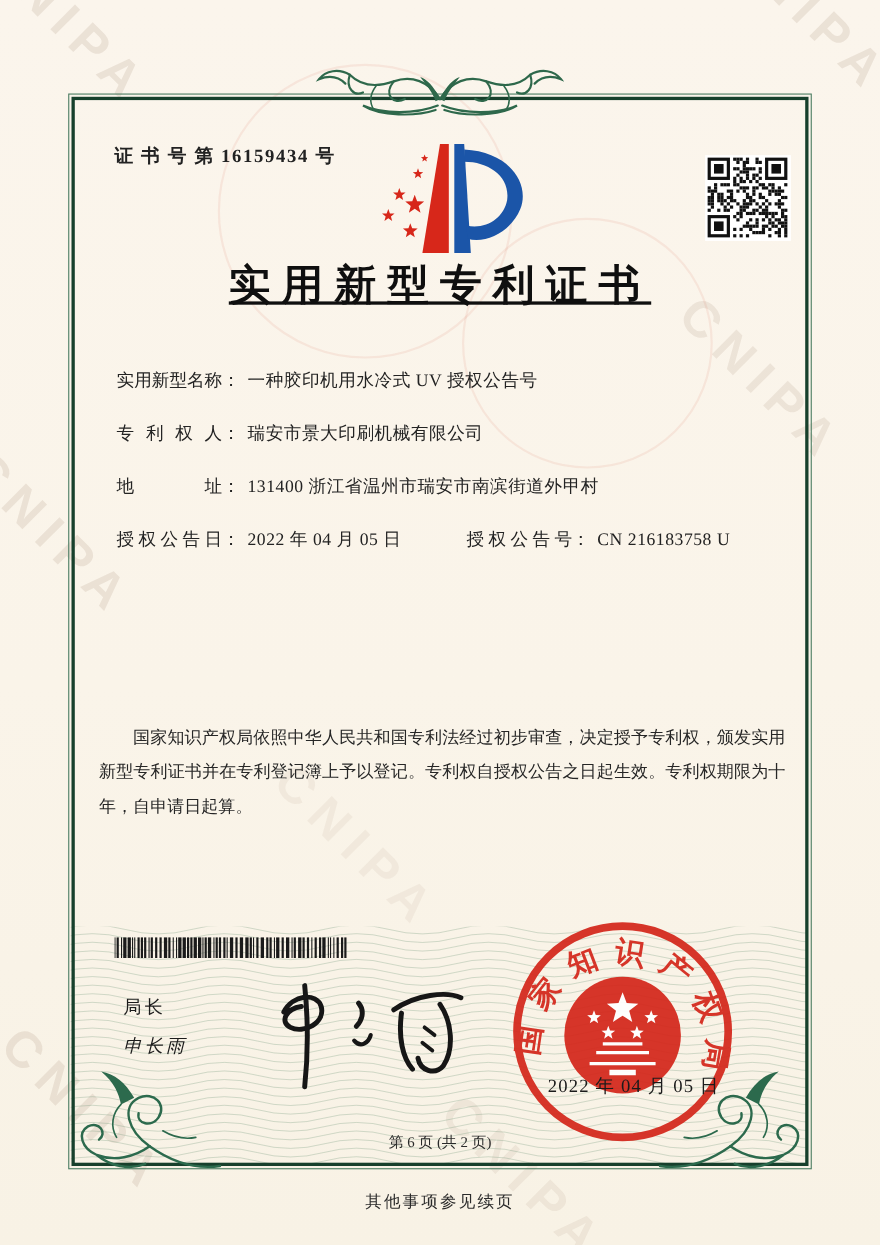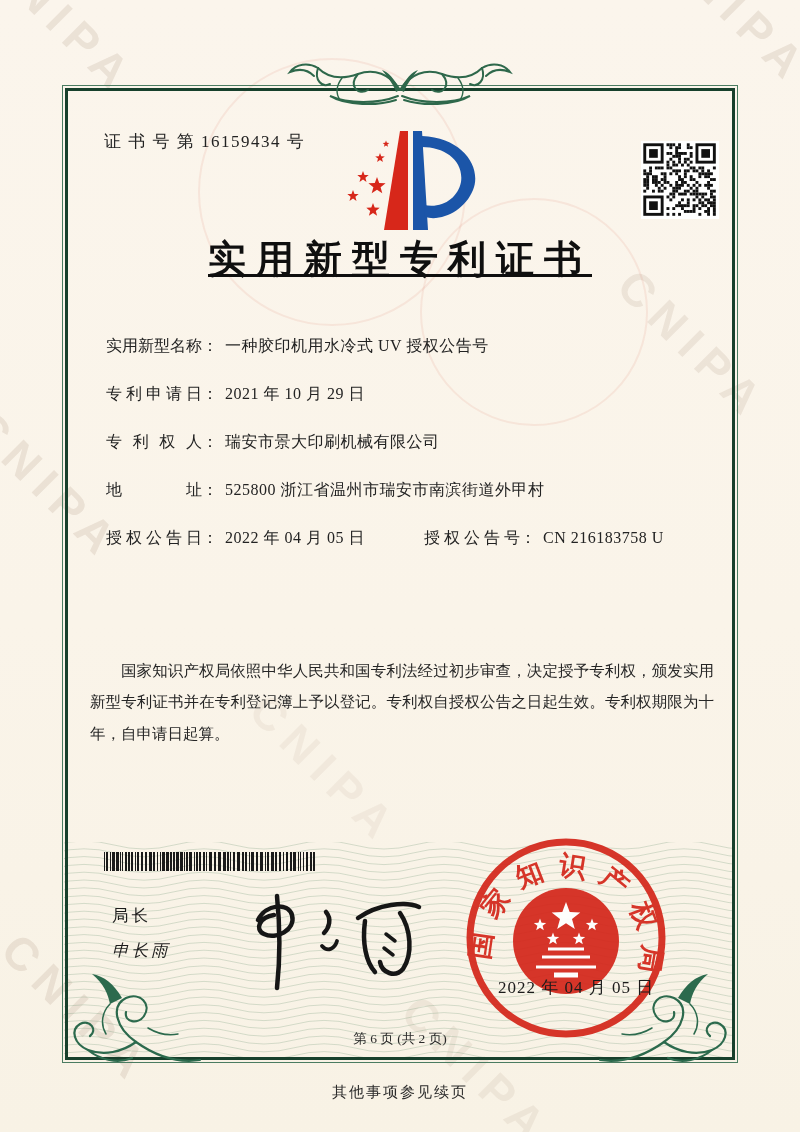--- a/index.html
+++ b/index.html
@@ -26,21 +26,21 @@
   .frame::after{
     content:""; position:absolute; left:2px; top:2px; right:2px; bottom:2px;
     border:3px solid #17402c;
   }
   .waves{position:absolute; left:64px; top:842px; width:670px; height:216px; overflow:hidden;}
   .ornament-top{position:absolute; left:278px; top:56px; width:244px; height:52px;}
   .corner{position:absolute; width:150px; height:100px;}
   .corner.left{left:52px; top:968px;}
   .corner.right{left:598px; top:968px; transform:scaleX(-1);}
   
-  .cert-no{position:absolute; left:104px; top:130px; font-size:17px; letter-spacing:1.5px; color:#222;}
+  .cert-no{position:absolute; left:104px; top:130px; font-size:17px; letter-spacing:1.5px; color:#222;font-weight:bold;}
   .logo{position:absolute; left:330px; top:126px; width:150px; height:114px;}
   .qr{position:absolute; left:641px; top:141px; width:78px; height:78px; background:#fff;}
   .title{
     position:absolute; left:0; right:0; top:234px; text-align:center;
     font-size:38px; font-weight:bold; letter-spacing:10px; color:#0f0f0f;text-decoration:underline;
   }
   
   .fields{position:absolute; left:106px; top:336px; width:600px; font-size:16px; color:#232323;}
   .field-row{position:relative; height:20px; margin-bottom:28px; white-space:nowrap;}
   .flabel{display:inline-block; width:96px; text-align:justify; text-align-last:justify; vertical-align:top;}
@@ -382,27 +382,24 @@
       <rect x="8.1" y="60.3" width="8.7" height="8.7" fill="#111"></rect>
     </svg>
 
   <div class="title">实用新型专利证书</div>
 
   <div class="fields">
     <div class="field-row">
       <span class="flabel">实用新型名称</span><span>：</span><span class="fvalue">一种胶印机用水冷式 UV 授权公告号</span>
     </div>
     <div class="field-row">
-      <span class="flabel">专利申请日</span><span>：</span><span class="fvalue">2021 年 10 月 29 日</span>
-    </div>
-    <div class="field-row">
       <span class="flabel">专利权人</span><span>：</span><span class="fvalue">瑞安市景大印刷机械有限公司</span>
     </div>
     <div class="field-row">
-      <span class="flabel">地址</span><span>：</span><span class="fvalue">525800 浙江省温州市瑞安市南滨街道外甲村</span>
+      <span class="flabel">地址</span><span>：</span><span class="fvalue">131400 浙江省温州市瑞安市南滨街道外甲村</span>
     </div>
     <div class="field-row">
       <span>
         <span class="flabel">授权公告日</span><span>：</span><span class="fvalue">2022 年 04 月 05 日</span>
       </span>
       <span class="grant2">
         <span class="flabel">授权公告号</span><span>：</span><span class="fvalue">CN 216183758 U</span>
       </span>
     </div>
   </div>

